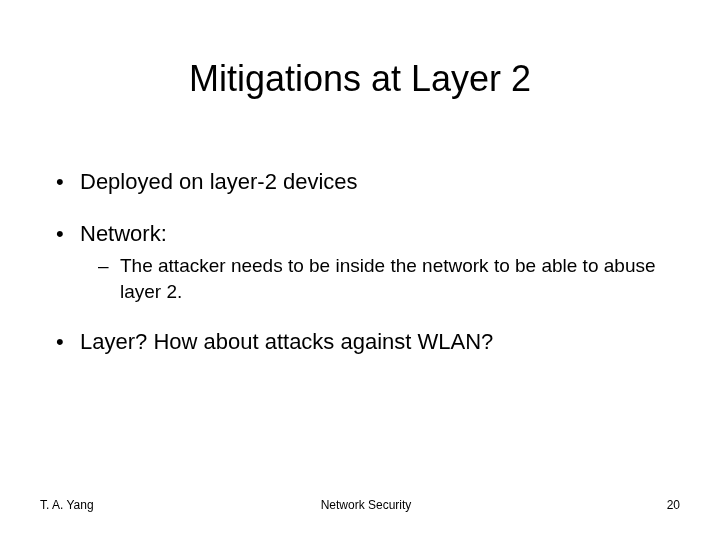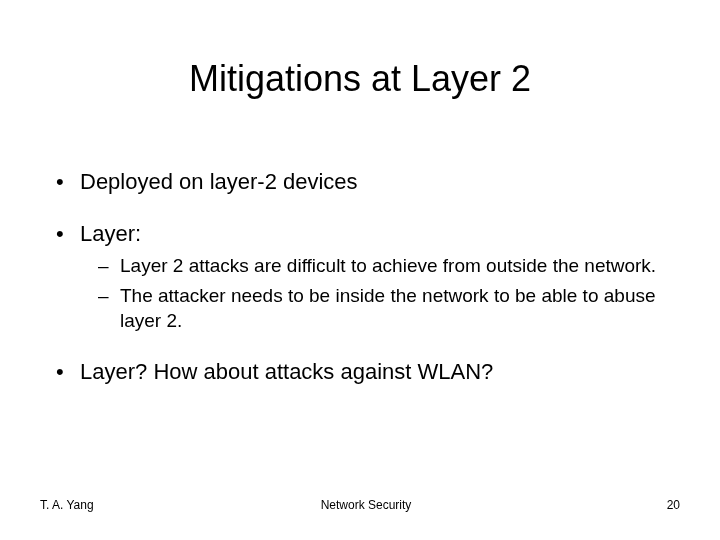--- a/index.html
+++ b/index.html
@@ -99,25 +99,22 @@
 <div class="slide">
 
   <div class="title">Mitigations at Layer 2</div>
 
   <div class="body">
     <ul class="level1">
       <li>
         <span>Deployed on layer-2 devices</span>
       </li>
       <li>
-        <span>Layer:</span>
+        <span>Network:</span>
         <ul class="level2">
-          <li>
-            <span>Layer 2 attacks are difficult to achieve from outside the network.</span>
-          </li>
           <li>
             <span>The attacker needs to be inside the network to be able to abuse layer 2.</span>
           </li>
         </ul>
       </li>
       <li>
         <span>Layer? How about attacks against WLAN?</span>
       </li>
     </ul>
   </div>

